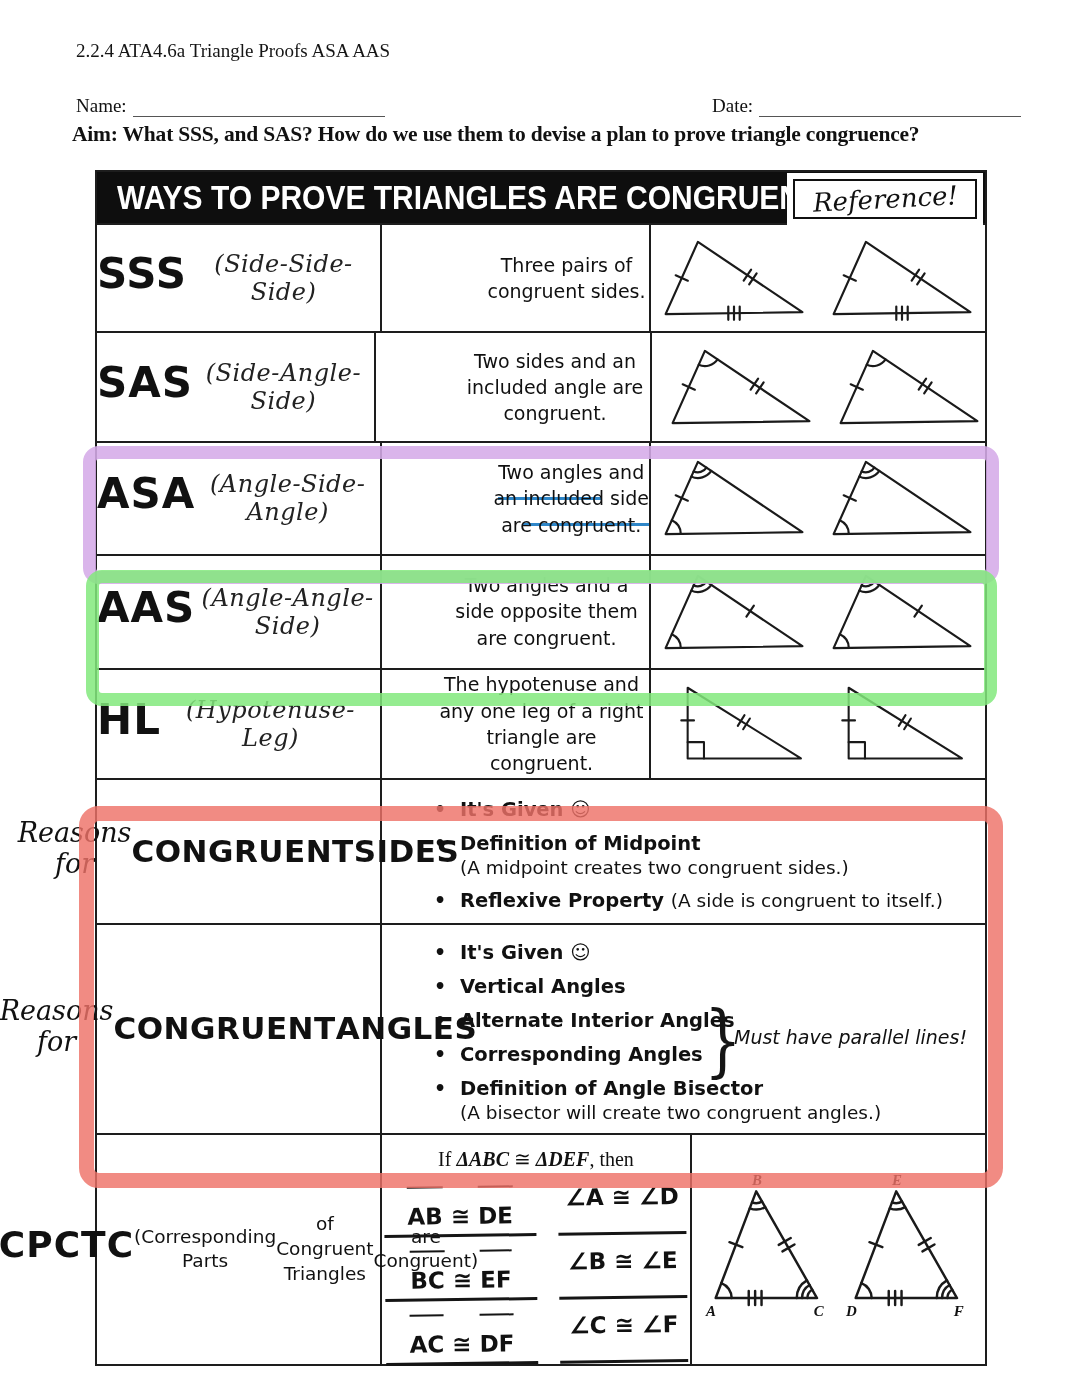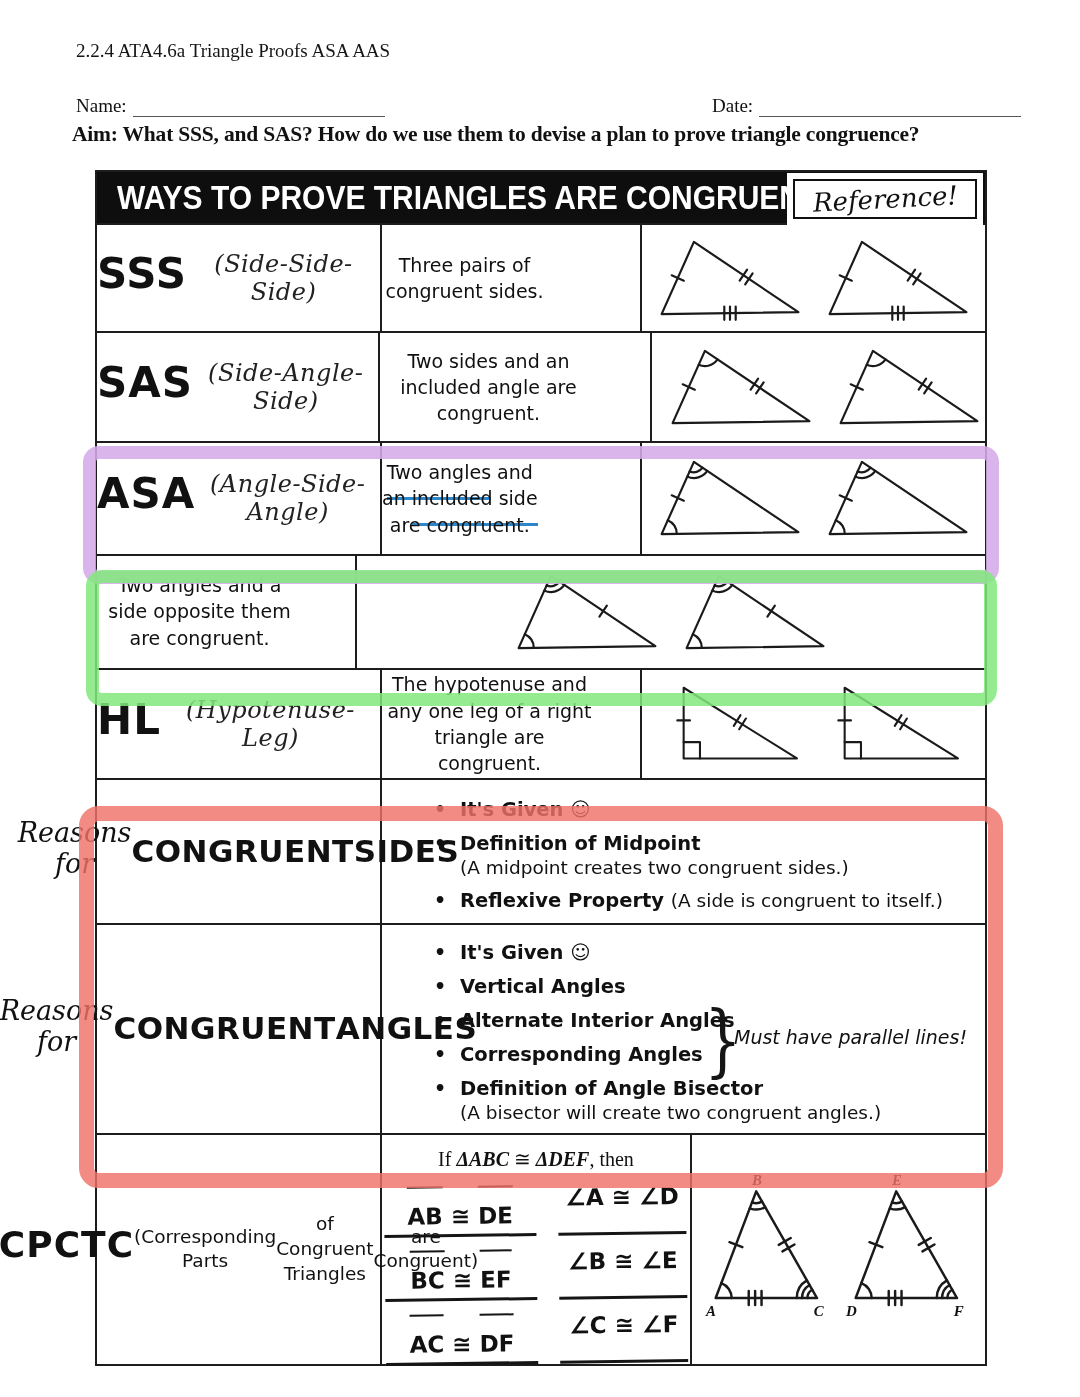--- a/index.html
+++ b/index.html
@@ -14,21 +14,21 @@
   .blank.date { width:262px; }
   .dateline { position:absolute; left:712px; top:95px; font:19px "Liberation Serif", serif; }
   .aim      { position:absolute; left:72px; top:122px; width:960px; font:bold 21.5px "Liberation Serif", serif; letter-spacing:-0.2px; }
 
   
   .reftable { position:absolute; left:95px; top:170px; width:892px; height:1196px;
               border:2.5px solid #1d1d1d; display:flex; flex-direction:column; background:#fff; }
   .trow { display:flex; border-top:2.5px solid #1d1d1d; }
   .trow:first-child { border-top:none; }
   .c1 { width:285px; border-right:2.5px solid #1d1d1d; display:flex; flex-direction:row; align-items:center; justify-content:center; text-align:center; }
-  .c2 { width:260px; border-right:2.5px solid #1d1d1d; display:flex; flex-direction:column; align-items:flex-start; justify-content:center; text-align:center; }
+  .c2 { width:260px; border-right:2.5px solid #1d1d1d; display:flex; flex-direction:column; align-items:flex-end; justify-content:center; text-align:center;margin-left:9px; }
   .c3 { flex:1; display:flex; align-items:center; justify-content:center; gap:16px; }
   .cM { flex:1; position:relative; }              
   .c2w { width:310px; border-right:2.5px solid #1d1d1d; display:flex; flex-direction:column; align-items:center; }
 
   
   .hrow { height:55px; background:#0e0e0e; position:relative; display:flex; align-items:center; }
   .htitle { color:#fff; font-family:"Liberation Sans", sans-serif; font-weight:bold; font-size:30px;
             letter-spacing:0px; padding-left:20px; transform:scaleY(1.12); white-space:nowrap; }
   .refbox { position:absolute; right:8px; top:7px; width:184px; height:40px; background:#fff;
             border:2.5px solid #101010; box-shadow:0 0 0 6px #ffffff; display:flex; align-items:center; justify-content:center; }
@@ -192,20 +192,24 @@
         <path d="M35.1 27.5 A17 17 0 0 0 56.1 21.5"></path>
         <g transform="translate(25,50) rotate(-66)">
             <path d="M0,-7 L0,7"></path>
           </g>
         <path d="M14.5 73.4 A16 16 0 0 1 24 87.8"></path>
       </svg>
     </div>
   </div>
 
   <div class="trow" style="height:122px;">
+    <div class="c1">
+      <div class="abbr">AAS</div>
+      <div class="fname script">(Angle-Angle-Side)</div>
+    </div>
     <div class="c2">
       <div class="desc" style="max-width:205px;">Two angles and a side opposite them are congruent.</div>
     </div>
     <div class="c3">
       <svg class="tri" width="152" height="96" viewBox="0 0 160 100">
         <path d="M8 88 L42 12 L152 86 Z"></path>
         <path d="M37.5 22 A11 11 0 0 0 51.1 18.1"></path>
         <path d="M35.1 27.5 A17 17 0 0 0 56.1 21.5"></path>
         <path d="M14.5 73.4 A16 16 0 0 1 24 87.8"></path>
         <g transform="translate(97,49) rotate(34)">

